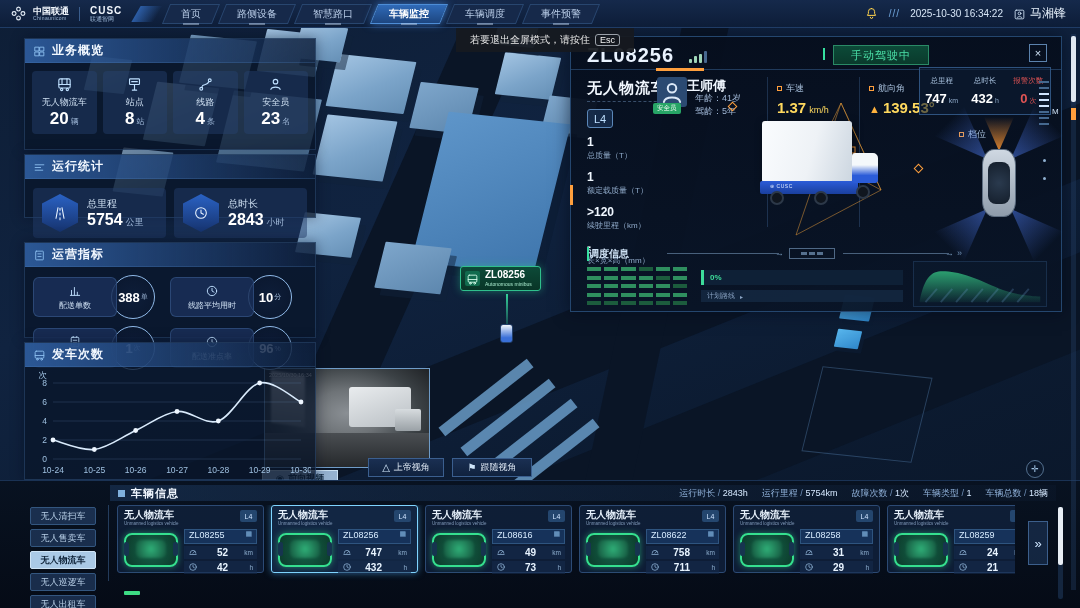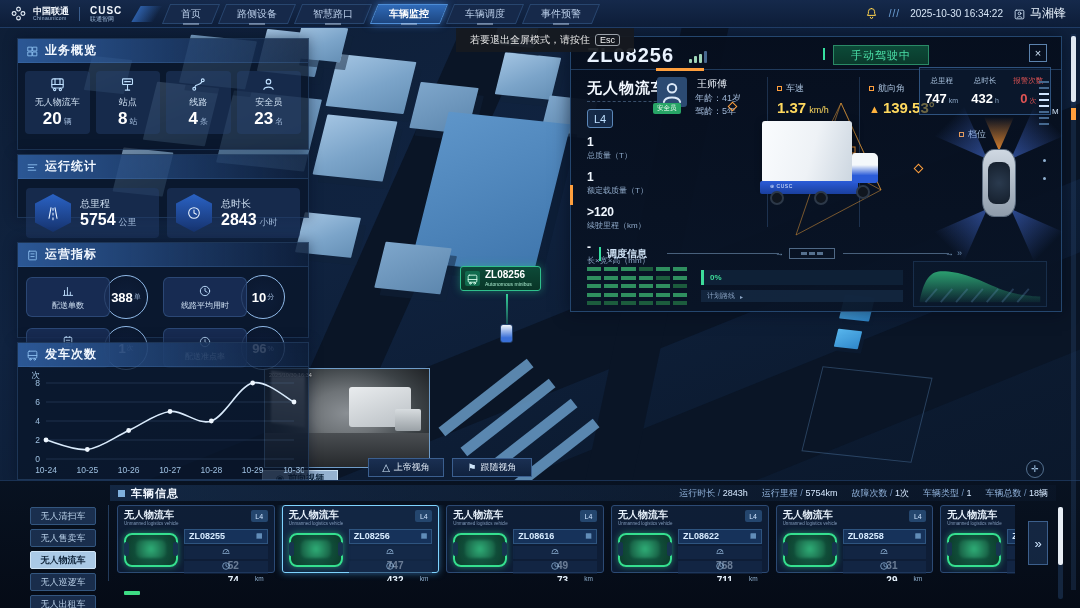--- a/index.html
+++ b/index.html
@@ -41,21 +41,21 @@
   .slashes{font-size:10px;color:#6fa3d8;letter-spacing:1px;}
   .dt{font-size:10px;color:#d7e6f7;}
   .usr{display:flex;align-items:center;gap:4px;cursor:pointer;}
   .usr-ic{width:13px;height:13px;color:#cfe2f5;}
   .usr-name{font-size:12px;color:#e6f0fb;}
   
   .toast{position:absolute;left:456px;top:28px;width:178px;height:24px;z-index:10;display:flex;align-items:center;justify-content:center;gap:5px;
     background:rgba(22,26,32,.94);font-size:10px;color:#e8e8e8;}
   .esc-key{border:1px solid #9aa0a8;border-radius:3px;padding:0px 4px;font-size:9px;color:#f2f2f2;}
   
-  .panel{position:absolute;left:17px;width:292px;z-index:5;background:rgba(9,22,42,.78);
+  .panel{position:absolute;left:24px;width:292px;z-index:5;background:rgba(9,22,42,.78);
     border:1px solid rgba(78,130,190,.28);box-shadow:0 0 12px rgba(0,10,30,.45);}
   .p-head{height:24px;display:flex;align-items:center;gap:6px;padding:0 8px;
     background:linear-gradient(90deg,rgba(47,94,160,.9),rgba(25,50,95,.25));border-bottom:1px solid rgba(80,130,190,.25);}
   .p-ic{width:13px;height:13px;color:#8fc1f2;}
   .p-title{font-size:12px;font-weight:bold;color:#f2f8ff;letter-spacing:1px;}
   .ov-body{display:flex;padding:8px 4px 6px;}
   .ostat{flex:1;display:flex;flex-direction:column;align-items:center;padding:5px 2px;margin:0 3px;
     background:rgba(40,68,116,.42);border-radius:4px;}
   .ostat + .ostat{}
   .o-ic{width:17px;height:17px;color:#bfe0ff;}
@@ -122,21 +122,21 @@
     display:flex;align-items:center;justify-content:center;font-size:11px;cursor:pointer;}
   .vp-div{position:absolute;left:0;top:32px;width:100%;height:1px;background:rgba(64,110,165,.45);}
   .vp-orange{position:absolute;left:85px;top:31px;width:48px;height:3px;background:#ff9f3d;}
   .vp-type{position:absolute;left:16px;top:42px;font-size:15px;font-weight:bold;color:#f2f8ff;letter-spacing:1px;border-bottom:1px dashed rgba(130,170,215,.4);padding-bottom:3px;}
   .vp-l4{position:absolute;left:16px;top:72px;width:26px;height:19px;border:1px solid #5b87b8;border-radius:3px;
     display:flex;align-items:center;justify-content:center;font-size:11px;color:#bfe0ff;background:rgba(30,58,96,.6);}
   .avatar{position:absolute;left:86px;top:40px;width:30px;height:30px;border-radius:3px;background:#2b4a72;color:#dce9f8;
     display:flex;align-items:center;justify-content:center;}
   .avatar svg{width:22px;height:22px;}
   .safety-badge{position:absolute;left:82px;top:66px;background:#27a566;color:#fff;font-size:6.5px;padding:1px 4px;border-radius:2px;}
-  .drv-name{position:absolute;left:126px;top:40px;font-size:10px;font-weight:normal;color:#f0f7ff;}
+  .drv-name{position:absolute;left:116px;top:40px;font-size:13px;font-weight:bold;color:#f0f7ff;}
   .drv-age{position:absolute;left:124px;top:55px;font-size:9px;color:#9fb6d4;}
   .drv-exp{position:absolute;left:124px;top:68px;font-size:9px;color:#9fb6d4;}
   .vline{position:absolute;width:1px;background:rgba(70,110,160,.35);}
   .kv{position:absolute;}
   .kv .kv-bullet{display:inline-block;width:5px;height:5px;border:1px solid #ff9f3d;margin-right:4px;}
   .kv .kv-label{font-size:9px;color:#a8c0dc;}
   .kv-value{font-size:15px;font-weight:bold;color:#ffd95e;margin-top:4px;}
   .kv-unit{font-size:9px;font-weight:normal;color:#ffd95e;margin-left:3px;}
   .kv-tri{color:#ffb23d;font-size:11px;margin-right:3px;}
   .totals{position:absolute;left:348px;top:30px;width:132px;height:48px;border:1px solid #2e527e;background:rgba(14,28,52,.6);
@@ -166,21 +166,21 @@
   .cone.front{width:30px;height:34px;background:linear-gradient(to top,rgba(255,150,50,.85),rgba(255,150,50,0));}
   .s-car{position:absolute;left:23px;top:36px;width:34px;height:68px;border-radius:12px/16px;
     background:linear-gradient(180deg,#cfd8e2,#8f9cab);border:1px solid #5f6f82;}
   .s-win{position:absolute;left:5px;top:12px;width:22px;height:42px;border-radius:8px;background:radial-gradient(circle,#2a3a4e,#141e2b);}
   .gearstrip{position:absolute;left:468px;top:44px;width:20px;height:130px;}
   .gbar{position:absolute;left:0;width:10px;height:2px;background:#45688f;}
   .gbar.on{background:#cfe4ff;}
   .gM{position:absolute;left:13px;top:26px;font-size:8px;color:#cfe2f5;}
   .gdot{position:absolute;left:4px;width:3px;height:3px;background:#8fb0d0;border-radius:50%;}
   .vp-orange-edge{position:absolute;left:-1px;top:148px;width:3px;height:20px;background:#ff9f3d;}
-  .dispatch-label{position:absolute;left:28px;top:210px;font-size:10px;font-weight:bold;color:#cfe2f5;border-left:2px solid #35e0a0;padding-left:6px;}
+  .dispatch-label{position:absolute;left:16px;top:210px;font-size:10px;font-weight:bold;color:#cfe2f5;border-left:2px solid #35e0a0;}
   .d-line{position:absolute;top:216px;height:1px;background:rgba(150,190,230,.45);}
   .d-arrow{position:absolute;top:211px;font-size:9px;color:rgba(150,190,230,.7);}
   .d-slider{position:absolute;left:218px;top:211px;width:46px;height:11px;border:1px solid rgba(150,190,230,.5);display:flex;align-items:center;justify-content:center;gap:2px;cursor:pointer;}
   .d-slider i{width:6px;height:3px;background:rgba(150,190,230,.55);}
   .matrix{position:absolute;left:16px;top:230px;width:100px;height:40px;display:grid;grid-template-columns:repeat(6,1fr);gap:3px 3px;}
   .mx{height:4px;background:#2f8f5f;}
   .mx.dim{background:#1c5c3d;}
   .prog1{position:absolute;left:130px;top:233px;width:202px;height:15px;background:#0e2036;border-left:3px solid #3ddc9a;display:flex;align-items:center;}
   .prog1 span{font-size:8px;color:#3ddc9a;font-weight:bold;margin-left:6px;}
   .prog2{position:absolute;left:130px;top:253px;width:202px;height:12px;background:rgba(20,40,66,.85);display:flex;align-items:center;}
@@ -211,24 +211,24 @@
   .vc-sub{font-size:4.5px;color:#7f98b8;display:block;}
   .vc-l4{margin-left:auto;width:17px;height:12px;background:#24466e;border-radius:2px;font-size:7px;color:#cfe4ff;
     display:flex;align-items:center;justify-content:center;}
   .vc-body{display:flex;margin-top:3px;gap:6px;}
   .vc-veh{width:54px;height:34px;margin-top:4px;border-radius:8px;border:2px solid #35e08f;
     background:radial-gradient(circle,#15654a,#0c3a2b);box-shadow:0 0 6px rgba(53,224,143,.5);position:relative;}
   .vc-veh-in{position:absolute;left:10px;top:5px;width:30px;height:18px;border-radius:5px;background:radial-gradient(circle,#2fae77,#14543d);filter:blur(1px);}
   .vc-veh::before,.vc-veh::after{content:"";position:absolute;top:7px;width:5px;height:14px;background:#16344f;border-radius:2px;}
   .vc-veh::before{left:-2px;} .vc-veh::after{right:-2px;}
   .vc-data{flex:1;display:flex;flex-direction:column;gap:2px;}
-  .vc-plate{height:15px;background:#16325a;border:1px solid #2e547f;display:flex;align-items:center;padding:0 4px;
-    font-size:9px;font-weight:bold;color:#d8ecff;gap:31px;}
+  .vc-plate{height:15px;background:#16325a;border:1px solid #2e547f;display:flex;align-items:flex-start;padding:0 4px;
+    font-size:9px;font-weight:normal;color:#d8ecff;}
   .vc-plate-ic{margin-left:auto;font-size:7px;color:#7fb0dd;}
-  .vc-row{display:flex;align-items:center;gap:4px;background:rgba(22,44,76,.6);height:13px;padding:0 4px;flex-direction:column;}
+  .vc-row{display:flex;align-items:center;gap:4px;background:rgba(22,44,76,.6);height:13px;padding:0 4px;}
   .vc-ic{width:10px;height:10px;color:#9fc4e8;display:inline-flex;}
   .vc-val{font-size:10px;font-weight:bold;color:#e8f4ff;min-width:26px;text-align:right;}
   .vc-unit{font-size:6.5px;color:#8fb0d0;margin-left:auto;}
   .next-btn{position:absolute;left:1028px;top:40px;width:20px;height:44px;border:1px solid #3c5f8c;background:rgba(22,42,72,.85);
     color:#cfe6ff;font-size:13px;display:flex;align-items:center;justify-content:center;cursor:pointer;}
   .b-scroll{position:absolute;left:1058px;top:26px;width:5px;height:92px;background:#14263f;border-radius:2px;}
   .b-thumb{position:absolute;left:0;top:0;width:5px;height:58px;background:#e8eef5;border-radius:2px;cursor:pointer;}
   .green-dash{position:absolute;left:124px;top:110px;width:16px;height:4px;background:#3ddc84;border-radius:1px;}
   
   .pg-scroll{position:absolute;left:1071px;top:34px;width:5px;height:556px;z-index:8;background:rgba(40,70,110,.35);}
@@ -821,21 +821,21 @@
           <span class="vc-val">52</span>
           <span class="vc-unit">km</span>
         </div>
         <div class="vc-row">
           <span class="vc-ic">
                     <svg class="lineic" viewBox="0 0 24 24">
                       <circle cx="12" cy="12" r="8"></circle>
                       <path d="M12 7.5V12l3.5 2"></path>
                     </svg>
                   </span>
-          <span class="vc-val">74</span>
+          <span class="vc-val">42</span>
           <span class="vc-unit">h</span>
         </div>
       </div>
     </div>
   </div>
 
   <div class="vcard selected">
     <div class="vc-head">
       <div>
         <span class="vc-name">无人物流车</span>
@@ -1030,21 +1030,21 @@
           <span class="vc-val">24</span>
           <span class="vc-unit">km</span>
         </div>
         <div class="vc-row">
           <span class="vc-ic">
                     <svg class="lineic" viewBox="0 0 24 24">
                       <circle cx="12" cy="12" r="8"></circle>
                       <path d="M12 7.5V12l3.5 2"></path>
                     </svg>
                   </span>
-          <span class="vc-val">25</span>
+          <span class="vc-val">21</span>
 
         </div>
       </div>
     </div>
   </div>
 </div>
     </div>
     <div class="next-btn">»</div>
     <div class="b-scroll">
         <div class="b-thumb"></div>

